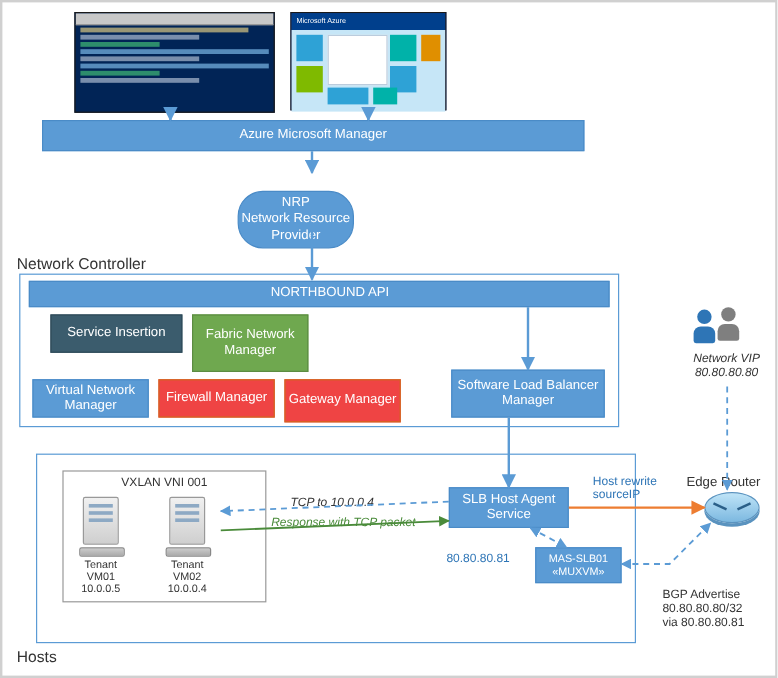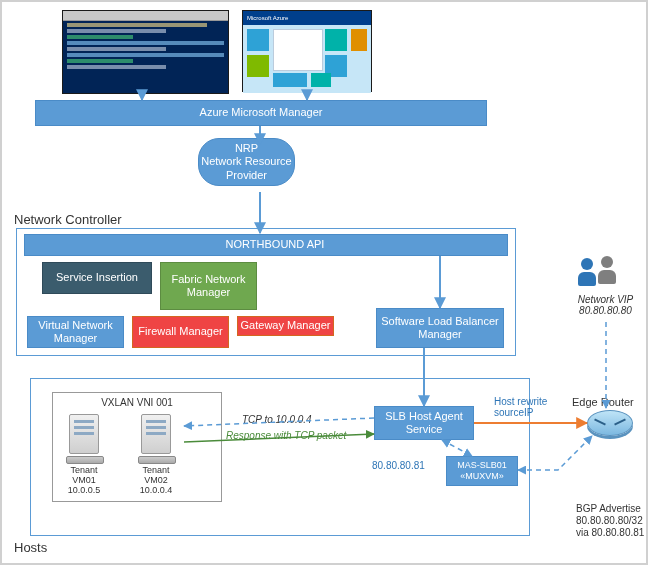--- a/index.html
+++ b/index.html
@@ -140,21 +140,21 @@
       <div class="tile t" style="left:82px; top:4px; width:22px; height:22px;"></div>
       <div class="tile" style="left:82px; top:30px; width:22px; height:22px;"></div>
       <div class="tile o" style="left:108px; top:4px; width:16px; height:22px;"></div>
       <div class="tile" style="left:30px; top:48px; width:34px; height:14px;"></div>
       <div class="tile t" style="left:68px; top:48px; width:20px; height:14px;"></div>
     </div>
   </div>
 
   <div class="box blue-box" style="left:33px; top:98px; width:452px; height:26px;">Azure Microsoft Manager</div>
 
-  <div class="box blue-box" style="left:196px; top:136px; width:97px; height:48px;border-radius:21px;">
+  <div class="box blue-box" style="left:196px; top:157px; width:97px; height:48px;border-radius:21px;">
     <span>NRP</span>
     <span>Network Resource</span>
     <span>Provider</span>
   </div>
 
   <div class="label" style="left:12px; top:210px; font-size:13px;">Network Controller</div>
   <div class="frame" style="left:14px; top:226px; width:500px; height:128px;"></div>
 
   <div class="box blue-box" style="left:22px; top:232px; width:484px; height:22px; font-size:11px;padding-left:18px;">NORTHBOUND API</div>
 
@@ -162,21 +162,21 @@
   <div class="box green-box" style="left:158px; top:260px; width:97px; height:48px;">
     <span>Fabric Network</span>
     <span>Manager</span>
   </div>
 
   <div class="box blue-box" style="left:25px; top:314px; width:97px; height:32px;">
     <span>Virtual Network</span>
     <span>Manager</span>
   </div>
   <div class="box orange-box" style="left:130px; top:314px; width:97px; height:32px;">Firewall Manager</div>
-  <div class="box orange-box" style="left:235px; top:314px; width:97px; height:20px;">Gateway Manager</div>
+  <div class="box orange-box" style="left:235px; top:314px; width:97px; height:36px;">Gateway Manager</div>
   <div class="box blue-box" style="left:374px; top:306px; width:128px; height:40px;">
     <span>Software Load Balancer</span>
     <span>Manager</span>
   </div>
 
   <div class="frame" style="left:28px; top:376px; width:500px; height:158px;"></div>
   <div class="label" style="left:12px; top:538px; font-size:13px;">Hosts</div>
 
   <div class="vxlan">
     <div class="vxlan-title">VXLAN VNI 001</div>
@@ -227,21 +227,21 @@
       </div>
   </div>
   <div class="label label-italic" style="left:566px; top:292px; font-size:10px; text-align:center; width:75px;">
     <span>Network VIP</span><br>
     <span>80.80.80.80</span>
   </div>
 
   <div class="label" style="left:570px; top:394px; font-size:11px;">Edge Router</div>
   <div class="router"></div>
 
-  <div class="label" style="left:574px; top:488px; font-size:10px; line-height:1.2;margin-top:13px;">
+  <div class="label" style="left:550px; top:488px; font-size:10px; line-height:1.2;">
     <span>BGP Advertise</span><br>
     <span>80.80.80.80/32</span><br>
     <span>via 80.80.80.81</span>
   </div>
 
   <svg class="arrows">
     <defs>
       <marker id="arr-blue" viewBox="0 0 10 10" refX="9" refY="5" markerWidth="6" markerHeight="6" orient="auto">
         <path d="M0,0 L10,5 L0,10 z" fill="#5b9bd5"></path>
       </marker>

